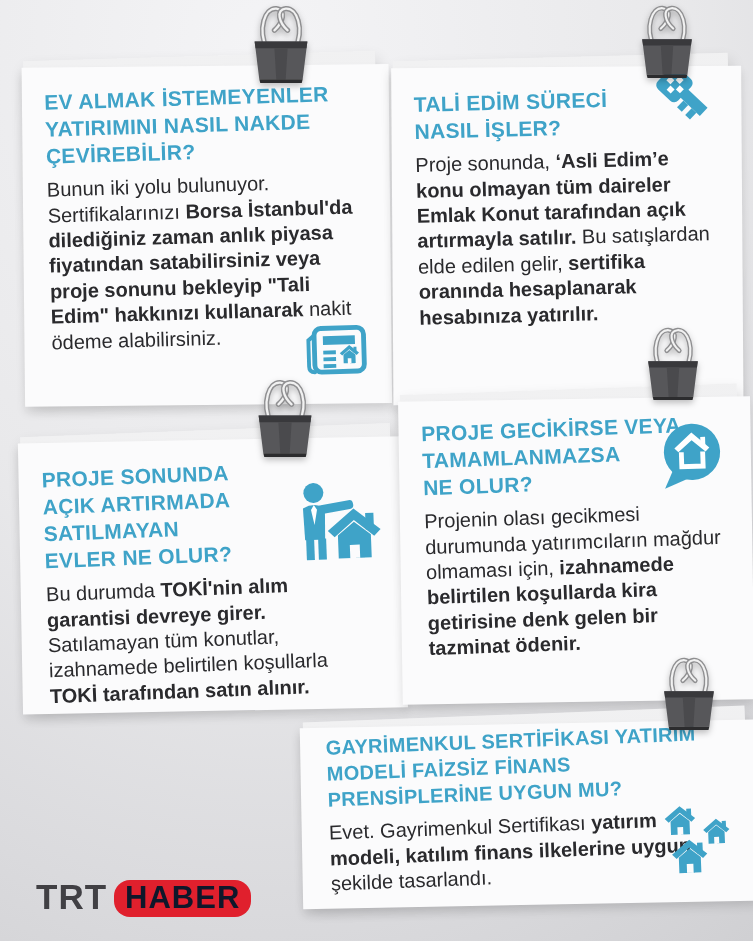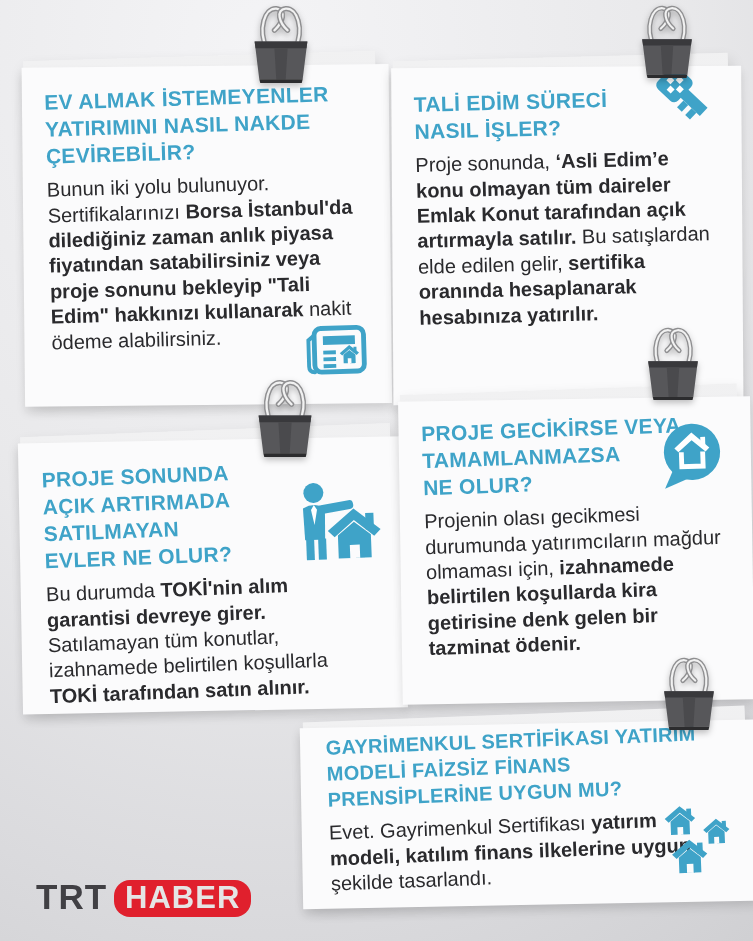--- a/index.html
+++ b/index.html
@@ -54,21 +54,21 @@
   .clip3{left:252px; top:376px; width:66px;}
   .clip4{left:642px; top:324px; width:62px;}
   .clip5{left:658px; top:654px; width:62px;}
   .logo{
     position:absolute; left:36px; top:880px; display:flex; align-items:flex-start; gap:7px;
   }
   .logo .trt{
     color:#414044; font-weight:700; font-size:35px; line-height:34px; letter-spacing:1px;
   }
   .logo .haber{
-    background:var(--red); color:#e5e5e5; font-weight:700; font-size:31px; line-height:30px;
+    background:var(--red); color:#0f172a; font-weight:700; font-size:31px; line-height:30px;
     letter-spacing:1px; padding:3px 11px 4px 11px; border-radius:16px;
   }
 </style>
 </head>
 <body>
 
 <div class="stage">
 
   <svg width="0" height="0" style="position:absolute" aria-hidden="true">
     <defs>

